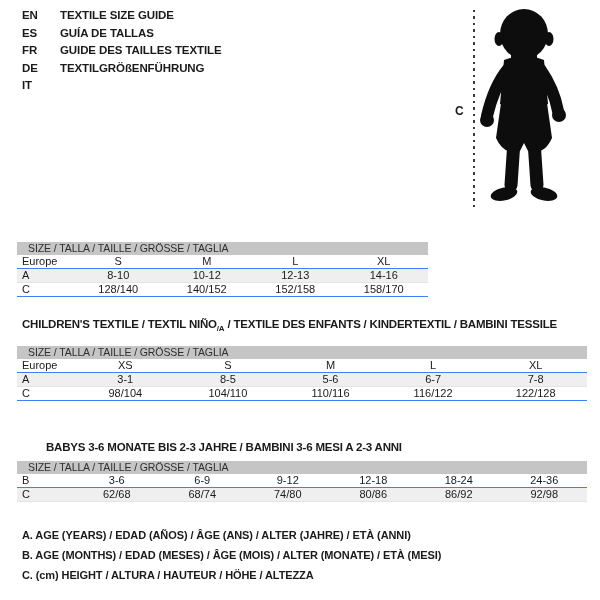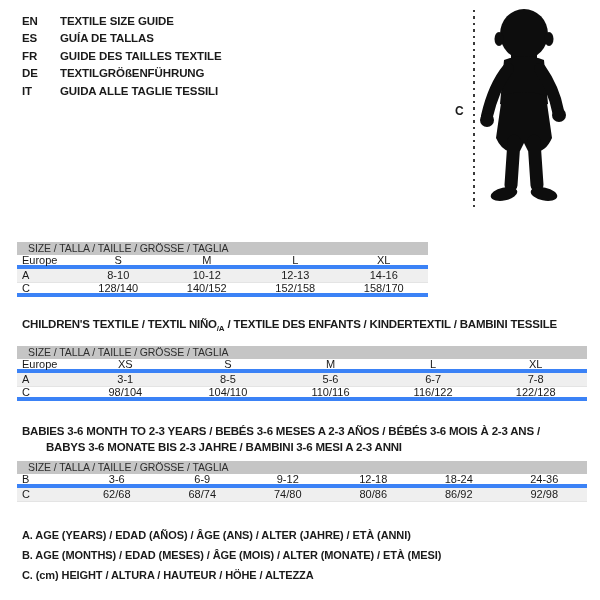--- a/index.html
+++ b/index.html
@@ -2,40 +2,40 @@
 <html><head>
 <meta charset="utf-8">
 <style>
   html,body { margin:0; padding:0; background:#fff; }
   .page {
     position:relative; width:600px; height:600px; background:#ffffff;
     font-family:"Liberation Sans", sans-serif; color:#1a1a1a; overflow:hidden;
   }
   
   .langs { position:absolute; left:22px; top:9px; }
-  .lang-row { display:flex; height:17.5px; align-items:flex-end; font-weight:bold; font-size:11.5px; letter-spacing:-0.1px; }
+  .lang-row { display:flex; height:17.5px; align-items:flex-start; font-weight:bold; font-size:11.5px; letter-spacing:-0.1px; }
   .lang-code { width:38px; }
   .lang-title { white-space:nowrap; }
   
   .measure-line {
     position:absolute; left:473px; top:10px; width:2px; height:198px;
     background:repeating-linear-gradient(to bottom, #3a3a3a 0 2.5px, transparent 2.5px 6.5px);
   }
   .measure-label { position:absolute; left:455px; top:104px; font-weight:bold; font-size:12px; }
   .baby { position:absolute; left:478px; top:8px; }
   
   .section-title { position:absolute; left:22px; font-weight:bold; font-size:11.5px; letter-spacing:-0.2px; white-space:nowrap; }
   .section-title sub { font-size:8px; }
   
   .size-table { position:absolute; left:17px; font-size:11px; }
   .bar {
     height:13px; background:#c5c5c5; color:#2e2e2e; font-size:10.5px;
     line-height:13px; padding-left:11px; letter-spacing:-0.1px;
   }
-  .trow { display:flex; height:14px; line-height:13px; align-items:center; border-bottom:4px solid #3b82f6; box-sizing:border-box; }
+  .trow { display:flex; height:14px; line-height:13px; align-items:center; border-bottom:1px solid #3b82f6; box-sizing:border-box; }
   .trow.alt { background:#efefef; border-bottom:1px solid #e4e4e4; }
   .lbl { width:52px; padding-left:5px; }
   .cell { flex:1; text-align:center; }
   
   .footnotes { position:absolute; left:22px; top:529px; }
   .footnote { height:20px; font-weight:bold; font-size:11px; letter-spacing:-0.1px; white-space:nowrap; }
 </style>
 </head>
 <body>
 
@@ -53,21 +53,20 @@
     <div class="lang-row">
       <span class="lang-code">FR</span>
       <span class="lang-title">GUIDE DES TAILLES TEXTILE</span>
     </div>
     <div class="lang-row">
       <span class="lang-code">DE</span>
       <span class="lang-title">TEXTILGRÖßENFÜHRUNG</span>
     </div>
     <div class="lang-row">
       <span class="lang-code">IT</span>
-      <span class="lang-title">GUIDA ALLE TAGLIE TESSILI</span>
     </div>
   </div>
 
   <div class="measure-line"></div>
   <div class="measure-label">C</div>
   <svg class="baby" width="92" height="200" viewBox="0 0 92 200">
     <g fill="#0d0d0d" stroke="none">
       <ellipse cx="46" cy="26" rx="24" ry="25"></ellipse>
       <ellipse cx="21" cy="31" rx="4.5" ry="7"></ellipse>
       <ellipse cx="71" cy="31" rx="4.5" ry="7"></ellipse>
@@ -138,21 +137,20 @@
     <div class="trow">
       <span class="lbl">C</span>
       <span class="cell">98/104</span>
       <span class="cell">104/110</span>
       <span class="cell">110/116</span>
       <span class="cell">116/122</span>
       <span class="cell">122/128</span>
     </div>
   </div>
 
-  <div class="section-title" style="top:425px;">BABIES 3-6 MONTH TO 2-3 YEARS / BEBÉS 3-6 MESES A 2-3 AÑOS / BÉBÉS 3-6 MOIS À 2-3 ANS /</div>
   <div class="section-title" style="top:441px;padding-left:24px;">BABYS 3-6 MONATE BIS 2-3 JAHRE / BAMBINI 3-6 MESI A 2-3 ANNI</div>
   <div class="size-table" style="top:461px; width:570px;">
     <div class="bar">SIZE / TALLA / TAILLE / GRÖSSE / TAGLIA</div>
     <div class="trow">
       <span class="lbl">B</span>
       <span class="cell">3-6</span>
       <span class="cell">6-9</span>
       <span class="cell">9-12</span>
       <span class="cell">12-18</span>
       <span class="cell">18-24</span>

